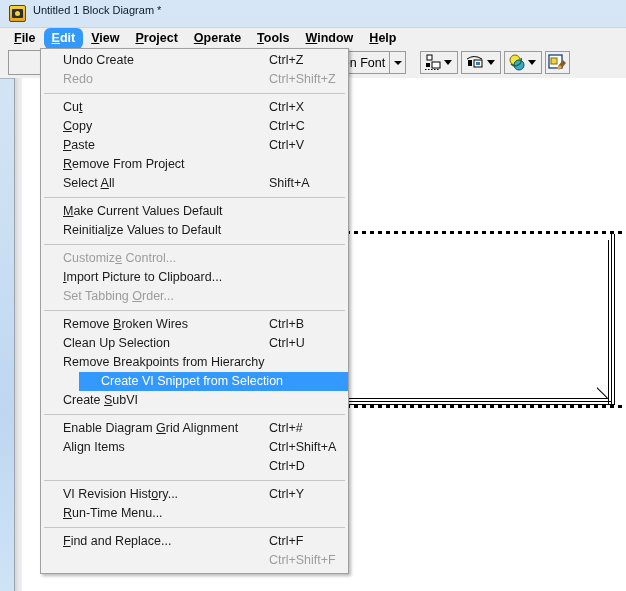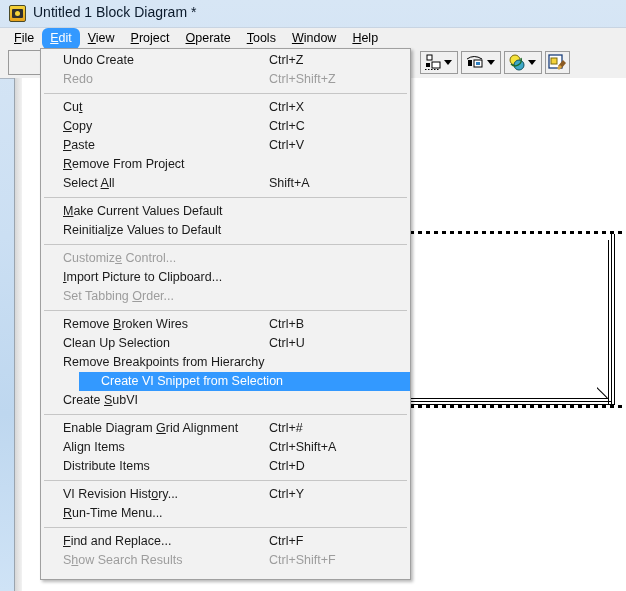--- a/index.html
+++ b/index.html
@@ -27,29 +27,29 @@
   .title-icon:before{
     content:"";position:absolute;left:2px;top:3px;width:11px;height:9px;
     background:#2e2e2e;border-radius:1px;
   }
   .title-icon:after{
     content:"";position:absolute;left:5px;top:5px;width:5px;height:5px;
     background:#f5d33a;border-radius:50%;
   }
   .title-text{
     position:absolute;left:33px;top:4px;
-    font-size:14px;color:#0b1a2b;white-space:nowrap;
+    font-size:11px;color:#0b1a2b;white-space:nowrap;
   }
   
   .menubar{
     position:absolute;left:0;top:27px;width:626px;height:21px;
     background:#f0f0f0;
     border-top:1px solid #c8d4e2;
   }
-  .menubar-inner{position:absolute;left:6px;top:0;height:21px;display:flex;}
+  .menubar-inner{position:absolute;left:6px;top:0;height:21px;display:flex;font-weight:bold;}
   .mb-item{
     height:21px;line-height:21px;padding:0 8px;
     font-size:12.5px;color:#000;cursor:default;white-space:nowrap;
   }
   .mb-item.active{background:#3399ff;color:#ffffff;border-radius:6px;}
   .mb-item u{text-decoration:underline;}
   
   .toolbar{
     position:absolute;left:0;top:48px;width:626px;height:30px;
     background:#f0f0f0;border-bottom:1px solid #a9b4c0;
@@ -115,26 +115,26 @@
   .s-corner{
     position:absolute;right:7px;bottom:7px;width:11px;height:11px;
     overflow:hidden;
   }
   .s-corner:before{
     content:"";position:absolute;left:0;top:0;width:15px;height:1px;
     background:#000;transform:rotate(45deg);transform-origin:0 0;
   }
   
   .dropdown{
-    position:absolute;left:40px;top:48px;width:371px;
+    position:absolute;left:40px;top:48px;width:309px;
     background:#f2f2f2;
     border:1px solid #a0a0a0;
     box-shadow:2px 2px 3px rgba(0,0,0,0.28);
     box-sizing:border-box;
-    padding:2px 0 9px 0;
+    padding:2px 0 3px 0;
   }
   .mi{
     position:relative;height:19px;line-height:19px;
     display:flex;align-items:center;
     font-size:12.5px;color:#1a1a1a;white-space:nowrap;cursor:default;
   }
   .mi .lbl{padding-left:22px;}
   .mi .acc{
     position:absolute;left:228px;top:0;line-height:19px;font-size:12.5px;
   }
@@ -307,35 +307,33 @@
       <div class="sep"></div>
       <div class="mi">
         <span class="lbl">Enable Diagram <u>G</u>rid Alignment</span>
         <span class="acc">Ctrl+#</span>
       </div>
       <div class="mi">
         <span class="lbl">Align Items</span>
         <span class="acc">Ctrl+Shift+A</span>
       </div>
       <div class="mi">
-        <span class="lbl">Distribute Items</span>
         <span class="acc">Ctrl+D</span>
       </div>
       <div class="sep"></div>
       <div class="mi">
         <span class="lbl">VI Revision Hist<u>o</u>ry...</span>
         <span class="acc">Ctrl+Y</span>
       </div>
       <div class="mi">
         <span class="lbl"><u>R</u>un-Time Menu...</span>
       </div>
       <div class="sep"></div>
       <div class="mi">
         <span class="lbl"><u>F</u>ind and Replace...</span>
         <span class="acc">Ctrl+F</span>
       </div>
       <div class="mi disabled">
-        <span class="lbl">S<u>h</u>ow Search Results</span>
         <span class="acc">Ctrl+Shift+F</span>
       </div>
     </div>
 
 </div>
 
 </body></html>

